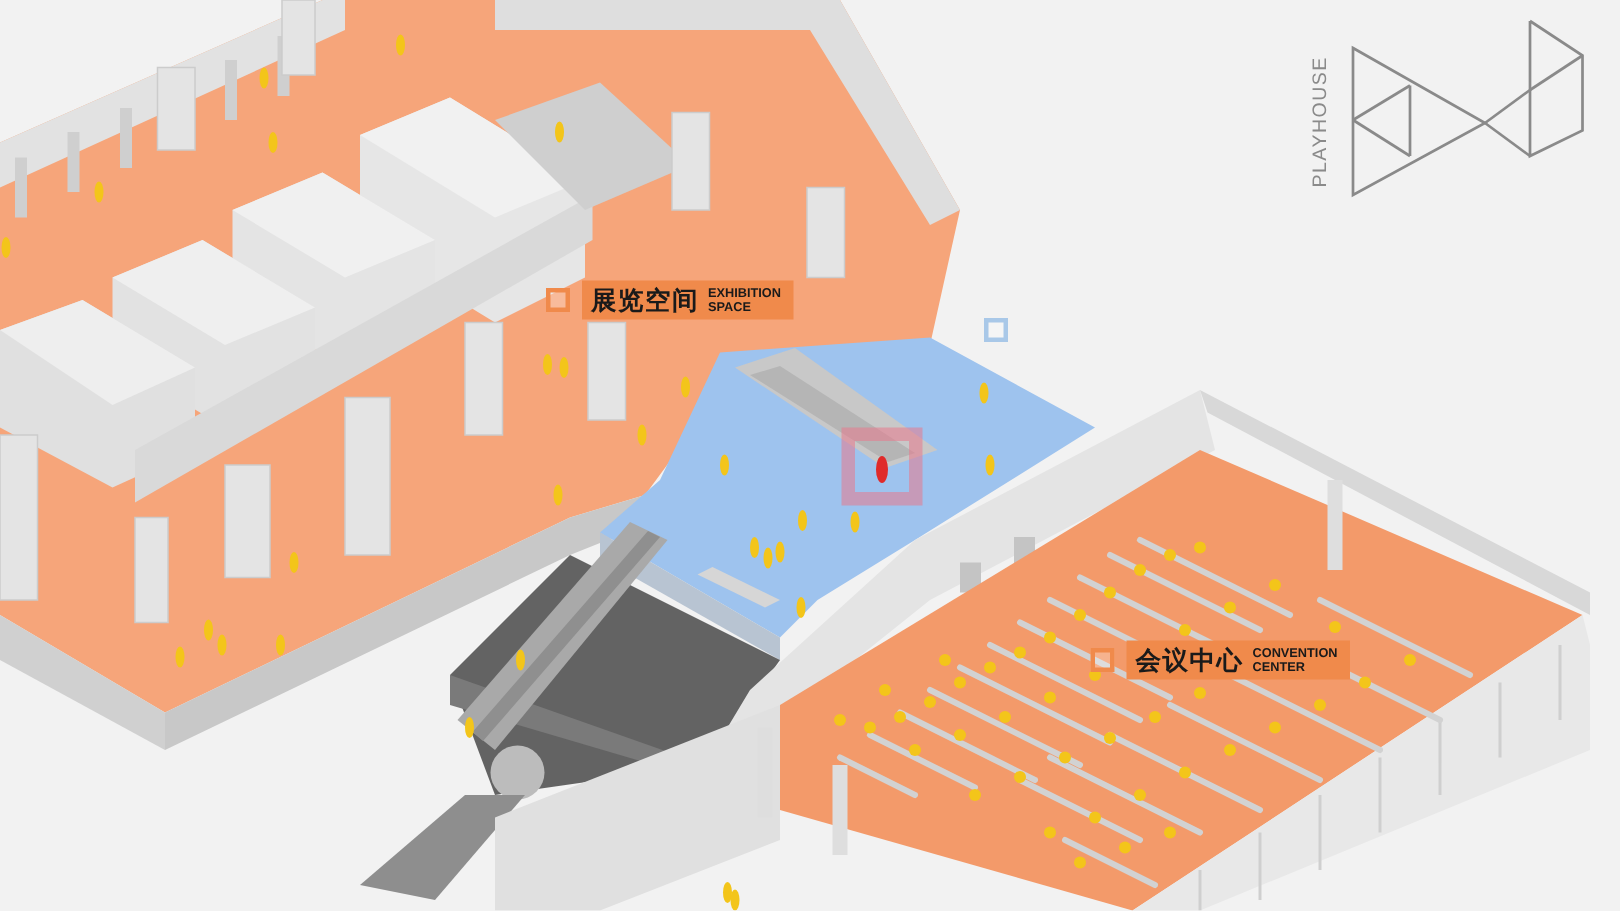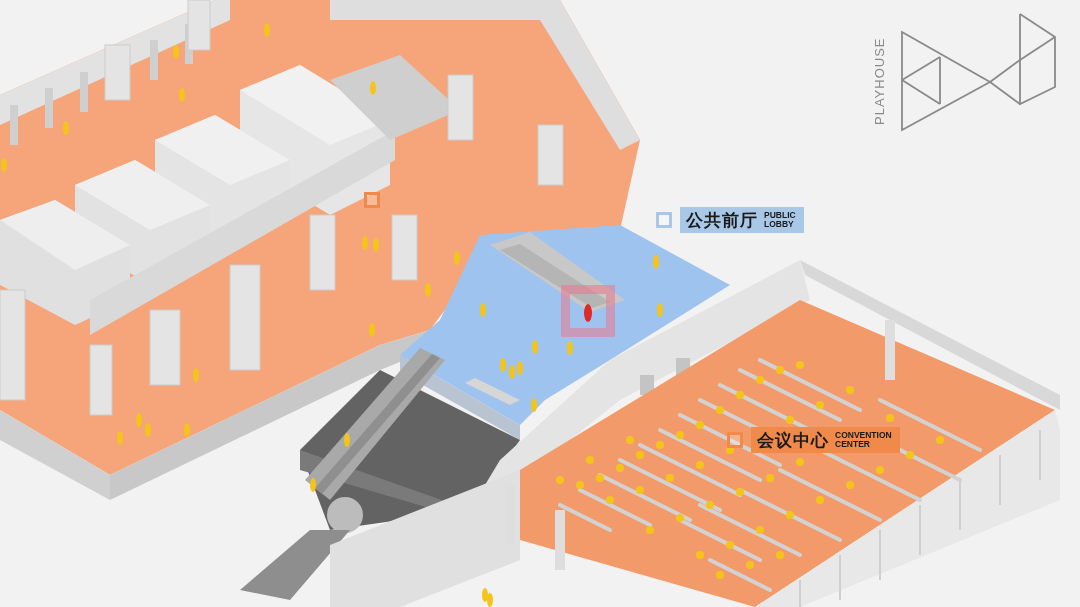--- a/index.html
+++ b/index.html
@@ -243,31 +243,31 @@
 
   <g>
     <ellipse cx="588" cy="313" rx="4" ry="9" fill="#e02a2a"></ellipse>
   </g>
 </svg>
 
 <div class="highlight"></div>
 
 <div class="label" style="left:364px; top:187px;">
   <div class="marker" style="border-color:#f08a4b;"></div>
+  <div class="box" style="background:#f08a4b;">
+    <span class="zh">展览空间</span>
+    <span class="en">
+      <span>EXHIBITION</span><br>
+      <span>SPACE</span>
+    </span>
+  </div>
 </div>
 
 <div class="label" style="left:656px; top:207px;">
   <div class="marker" style="border-color:#a9c8e8;"></div>
-  <div class="box" style="background:#a9c8e8;">
-    <span class="zh">公共前厅</span>
-    <span class="en">
-      <span>PUBLIC</span><br>
-      <span>LOBBY</span>
-    </span>
-  </div>
 </div>
 
 <div class="label" style="left:727px; top:427px;align-items:center;">
   <div class="marker" style="border-color:#f08a4b;"></div>
   <div class="box" style="background:#f08a4b;">
     <span class="zh">会议中心</span>
     <span class="en">
       <span>CONVENTION</span><br>
       <span>CENTER</span>
     </span>

